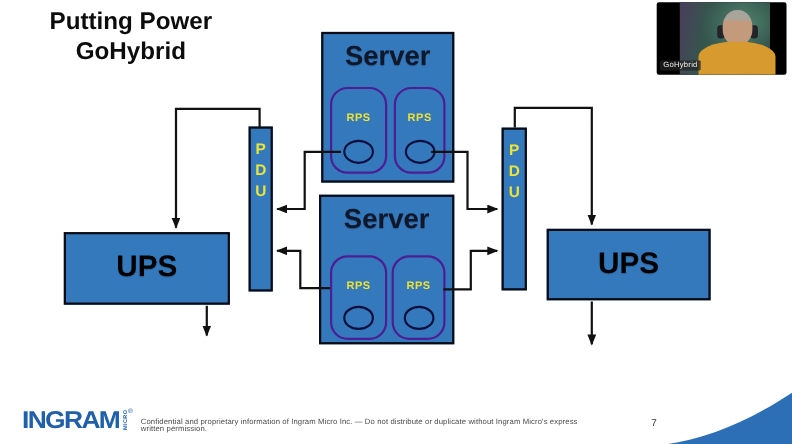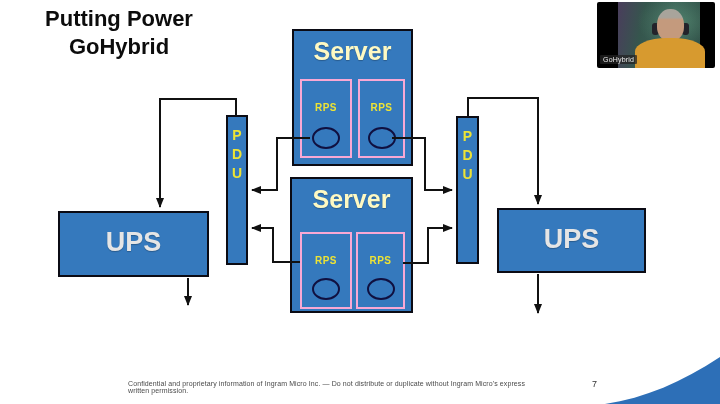--- a/index.html
+++ b/index.html
@@ -12,43 +12,43 @@
   .title{
     position:absolute;left:0;top:5px;width:238px;text-align:center;
     font-weight:bold;font-size:22px;line-height:28px;color:#0c0c0c;letter-spacing:0px;
   }
   
   .bluebox{
     position:absolute;background:#3579BD;border:2px solid #0b0b14;box-sizing:border-box;
   }
   .server-label{
     position:absolute;left:0;right:0;top:6px;text-align:center;
-    font-weight:bold;font-size:25px;color:#fef9c3;
+    font-weight:bold;font-size:25px;color:#0f172a;
     text-shadow:0 1px 1px rgba(0,0,0,0.25);
   }
   .rps{
-    position:absolute;border:2px solid #f9a8d4;border-radius:0;box-sizing:border-box;
+    position:absolute;border:2px solid #4c1d95;border-radius:16px;box-sizing:border-box;
   }
   .rps-label{
     position:absolute;left:0;right:0;top:21px;text-align:center;
     font-weight:bold;font-size:10px;color:#EDE335;letter-spacing:0.5px;
   }
   .rps-circle{
     position:absolute;left:50%;bottom:7px;transform:translateX(-50%);
     width:28px;height:22px;border:2px solid #101040;border-radius:50%;box-sizing:border-box;
   }
   .pdu{
     display:flex;flex-direction:column;align-items:center;padding-top:9px;
   }
   .pdu span{
     font-weight:bold;font-size:14px;line-height:19px;color:#EDE335;
   }
   .ups-label{
     position:absolute;left:0;right:0;top:50%;transform:translateY(-54%);text-align:center;
-    font-weight:bold;font-size:27px;color:#e5e5e5;
+    font-weight:bold;font-size:27px;color:#000000;
     text-shadow:0 1px 1px rgba(0,0,0,0.25);
   }
   .connectors{position:absolute;left:0;top:0;pointer-events:none;z-index:5;}
   
   .webcam{
     position:absolute;left:597px;top:2px;width:118px;height:66px;background:#000;
     border-radius:2px;z-index:6;overflow:hidden;
   }
   .webcam-video{
     position:absolute;left:21px;top:0;width:82px;height:66px;
@@ -170,20 +170,25 @@
   <div class="webcam">
     <div class="webcam-video">
       <div class="person-ear-left"></div>
       <div class="person-ear-right"></div>
       <div class="person-head"></div>
       <div class="person-body"></div>
     </div>
     <div class="webcam-watermark">GoHybrid</div>
   </div>
 
+  <div class="logo">
+    <span class="logo-main">INGRAM</span>
+    <span class="logo-micro">MICRO</span>
+    <span class="logo-reg">®</span>
+  </div>
 
   <div class="footer-text">Confidential and proprietary information of Ingram Micro Inc. — Do not distribute or duplicate without Ingram Micro's express written permission.</div>
 
   <div class="page-number">7</div>
 
   <svg class="swoosh" width="120" height="50" viewBox="0 0 120 50">
     <path d="M120,3 C82,28 45,44 5,50 L120,50 Z" fill="#2D6FB7"></path>
   </svg>
 
 </div>

